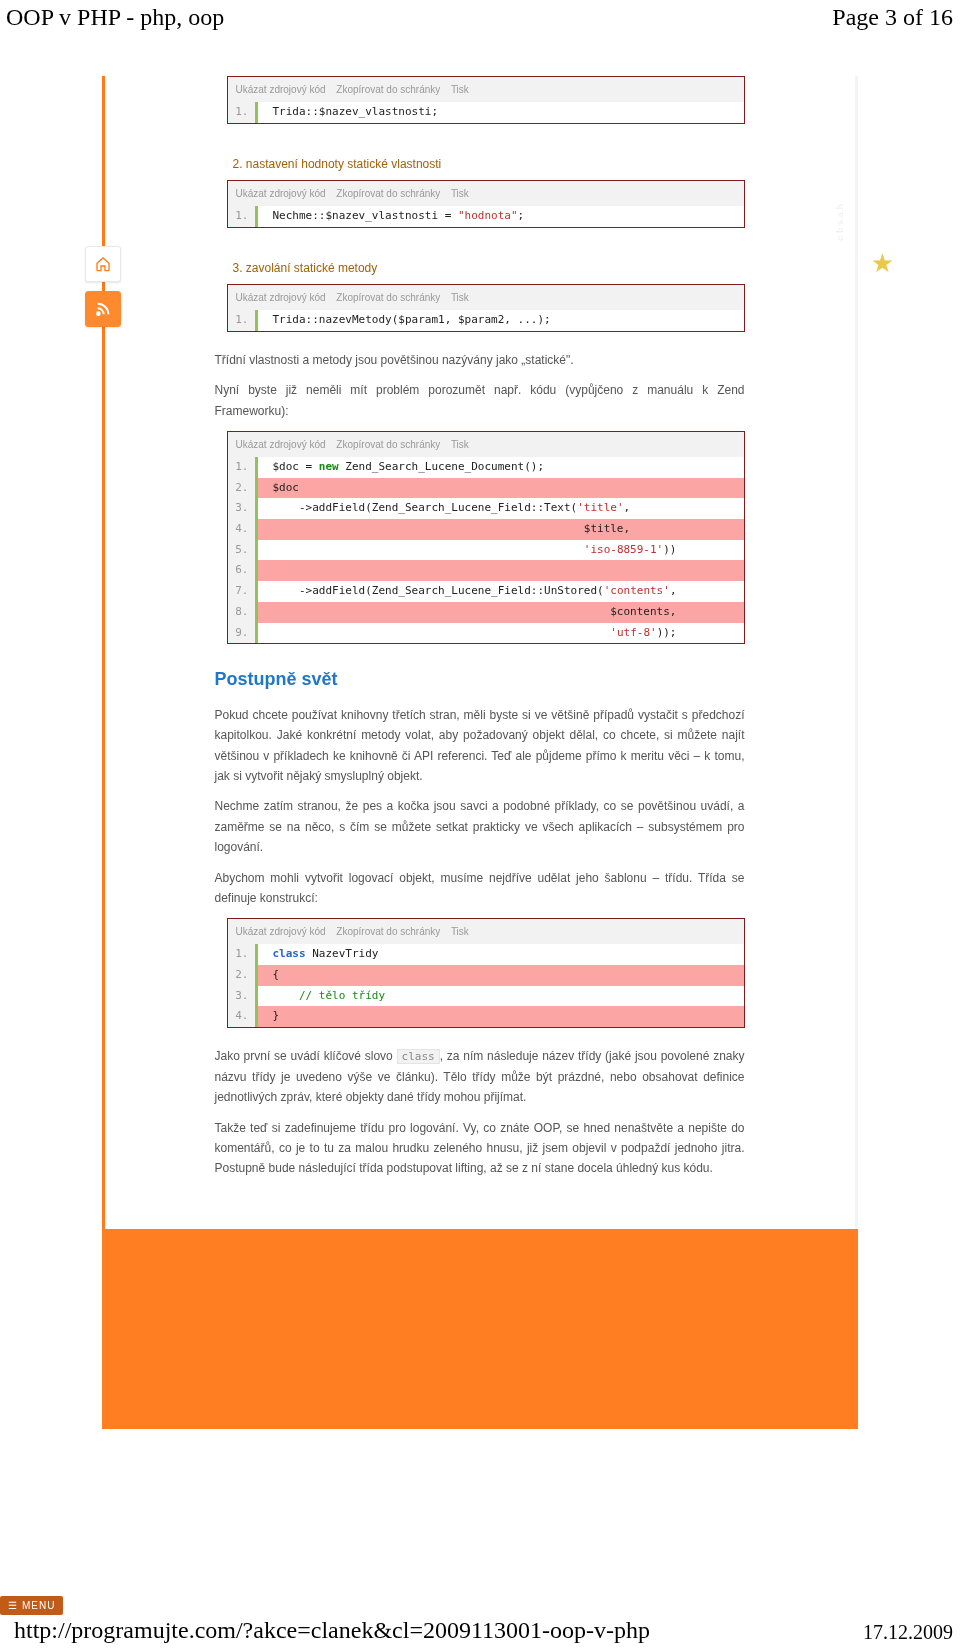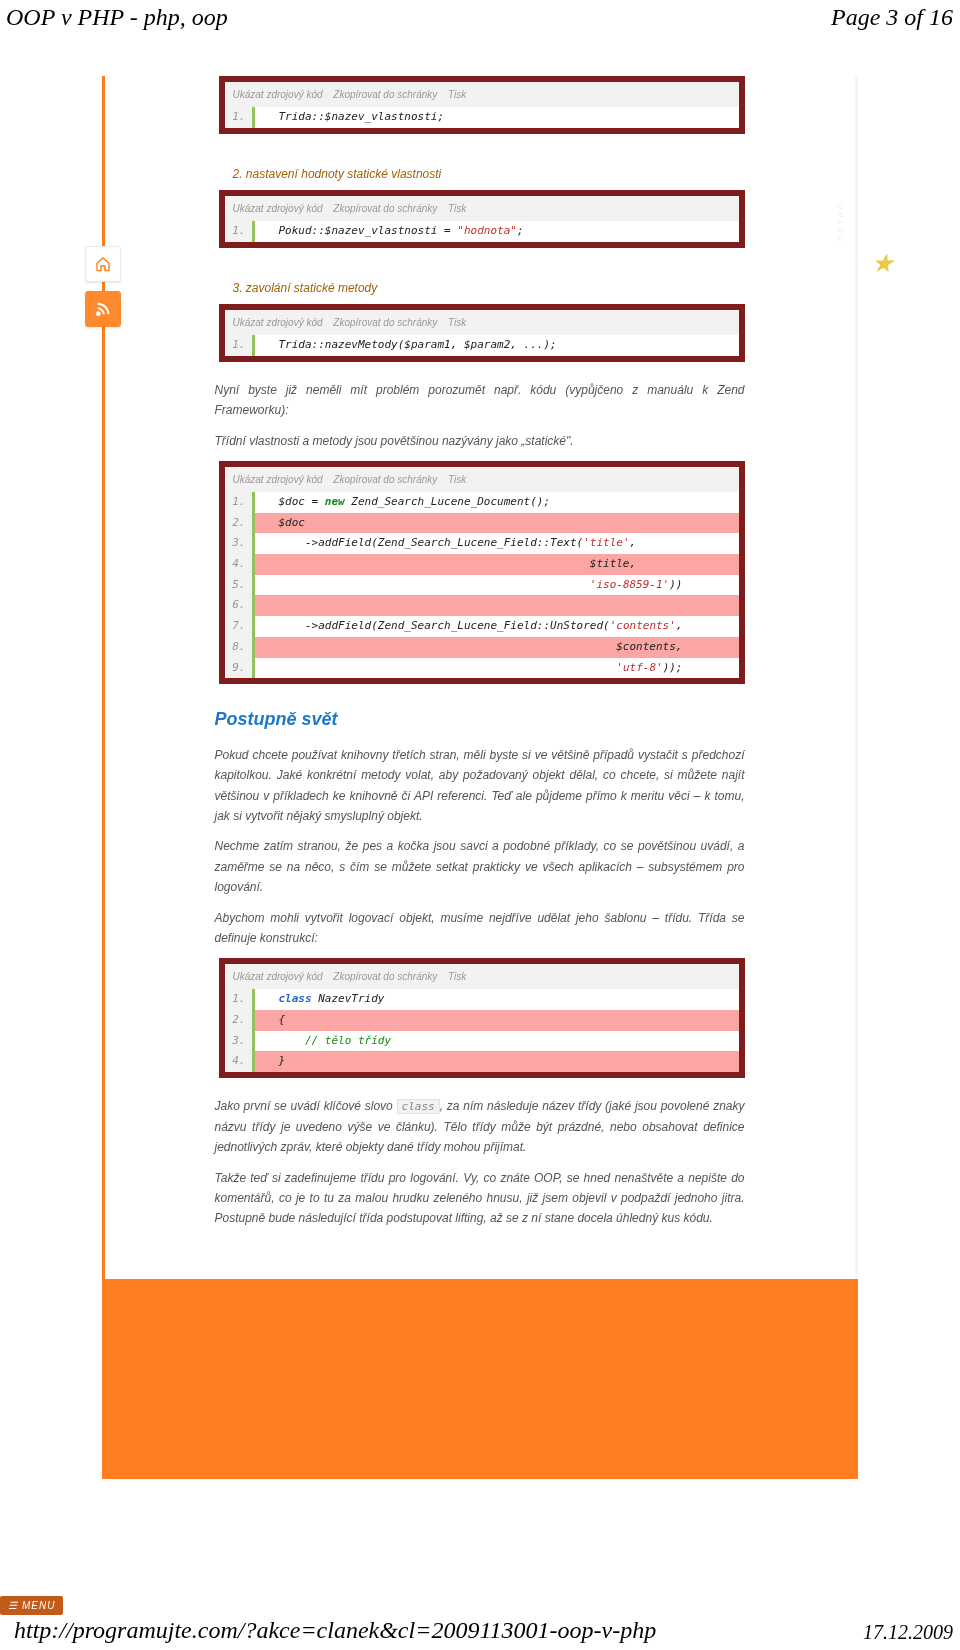--- a/index.html
+++ b/index.html
@@ -1,33 +1,33 @@
 <!DOCTYPE html>
 <html><head>
 <meta charset="utf-8">
 <style>
   html,body{margin:0;padding:0;background:#fff;font-family:Verdana,Geneva,sans-serif;color:#333;}
-  .page{width:959px;min-height:1650px;position:relative;background:#fff;font-style:italic;}
+  .page{width:959px;min-height:1650px;position:relative;background:#fff;}
   .header-title{position:absolute;top:4px;left:6px;font-family:"Times New Roman",serif;font-size:24px;color:#000;}
   .header-page{position:absolute;top:4px;right:6px;font-family:"Times New Roman",serif;font-size:24px;color:#000;text-align:right;}
   .footer-url{position:absolute;left:14px;bottom:6px;font-family:"Times New Roman",serif;font-size:24px;color:#000;}
   .footer-date{position:absolute;right:6px;bottom:6px;font-family:"Times New Roman",serif;font-size:20px;color:#000;}
   .content-wrap{position:absolute;top:70px;left:0;right:0;}
   .panel-frame{border-left:3px solid #ff7a1a;border-right:3px solid #f4f4f4;background:#fff;margin:0 auto;width:750px;position:relative;}
   .article{padding:0 110px 40px 110px;font-size:12px;color:#555;line-height:1.7;text-align:justify;}
   .side-icon{position:absolute;left:-20px;width:34px;height:34px;border-radius:3px;background:#fff;border:1px solid #e9e9e9;box-shadow:0 1px 2px rgba(0,0,0,.1);display:flex;align-items:center;justify-content:center;font-size:16px;color:#ff7a1a;}
   .side-icon.home{top:170px;}
   .side-icon.rss{top:215px;background:#ff8a2e;color:#fff;border-color:#ff8a2e;}
   .star{position:absolute;right:-45px;top:170px;width:34px;height:34px;display:flex;align-items:center;justify-content:center;color:#e9c84a;font-size:26px;}
-  .code-block{margin:6px 0 18px 4px;border:6px solid #7f1d1d;font-size:11px;}
+  .code-block{margin:6px 0 18px 12px;border:1px solid #7f1d1d;font-size:11px;}
   .code-toolbar{background:#f2f2f2;padding:4px 8px;font-size:10px;color:#999;}
   .code-toolbar span{margin-right:8px;}
   .code-lines{display:grid;grid-template-columns:30px 1fr;}
   .ln{background:#f2f2f2;border-right:3px solid #94c25a;text-align:right;padding:1px 6px 1px 0;color:#999;font-family:Consolas,monospace;font-size:11px;}
-  .cl{background:#fff;padding:1px 24px;font-family:Consolas,monospace;white-space:pre;font-size:11px;color:#222;}
+  .cl{background:#fff;padding:1px 15px;font-family:Consolas,monospace;white-space:pre;font-size:11px;color:#222;}
   .cl.alt{background:#fca5a5;}
   .kw{color:#2a65c9;font-weight:bold;}
   .newkw{color:#1a8a1a;font-weight:bold;}
   .str{color:#c03030;}
   .cmt{color:#1a8a1a;}
   .num-item{color:#a16207;margin:30px 0 4px 18px;}
   h3.objworld{color:#1f77c9;font-size:18px;margin:20px 0 6px 0;font-weight:bold;}
   .inline-code{font-family:Consolas,monospace;background:#f2f2f2;padding:0 4px;border:1px solid #e4e4e4;color:#888;font-size:11px;}
   p{margin:10px 0;}
   .orange-strip{background:#ff7e21;height:200px;margin:0 auto;width:756px;}
@@ -75,40 +75,40 @@
         <div class="num-item">2. nastavení hodnoty statické vlastnosti</div>
 
         <div class="code-block">
           <div class="code-toolbar">
             <span>Ukázat zdrojový kód</span>
             <span>Zkopírovat do schránky</span>
             <span>Tisk</span>
           </div>
           <div class="code-lines">
             <div class="ln">1.</div>
-            <div class="cl"><span>Pokud::$nazev_vlastnosti = </span><span class="str">"hodnota"</span><span>;</span></div>
+            <div class="cl"><span>Nechme::$nazev_vlastnosti = </span><span class="str">"hodnota"</span><span>;</span></div>
           </div>
         </div>
 
         <div class="num-item">3. zavolání statické metody</div>
 
         <div class="code-block">
           <div class="code-toolbar">
             <span>Ukázat zdrojový kód</span>
             <span>Zkopírovat do schránky</span>
             <span>Tisk</span>
           </div>
           <div class="code-lines">
             <div class="ln">1.</div>
             <div class="cl">Trida::nazevMetody($param1, $param2, ...);</div>
           </div>
         </div>
 
+        <p>Třídní vlastnosti a metody jsou povětšinou nazývány jako „statické".</p>
         <p>Nyní byste již neměli mít problém porozumět např. kódu (vypůjčeno z manuálu k Zend Frameworku):</p>
-        <p>Třídní vlastnosti a metody jsou povětšinou nazývány jako „statické".</p>
 
         <div class="code-block">
           <div class="code-toolbar">
             <span>Ukázat zdrojový kód</span>
             <span>Zkopírovat do schránky</span>
             <span>Tisk</span>
           </div>
           <div class="code-lines">
             <div class="ln">1.</div>
             <div class="cl"><span>$doc = </span><span class="newkw">new</span><span> Zend_Search_Lucene_Document();</span></div>

